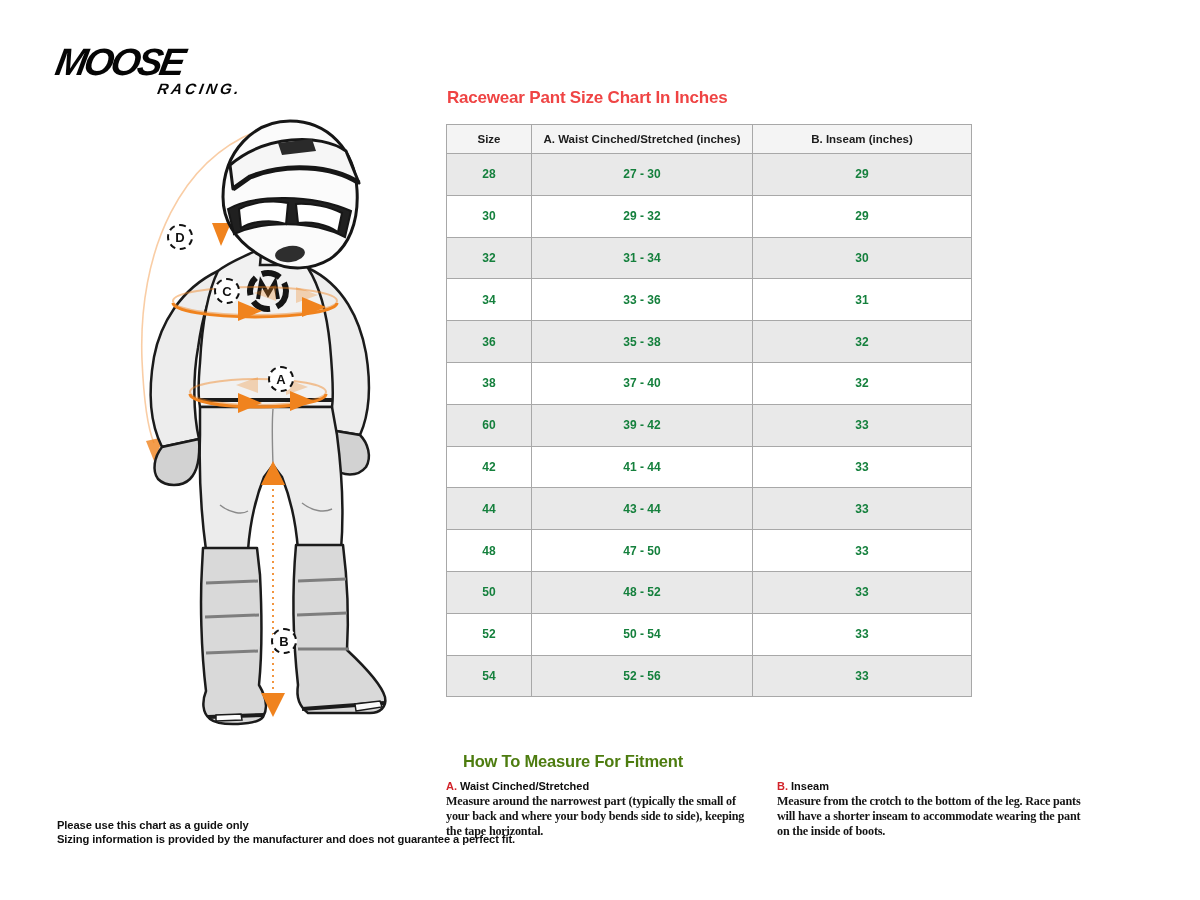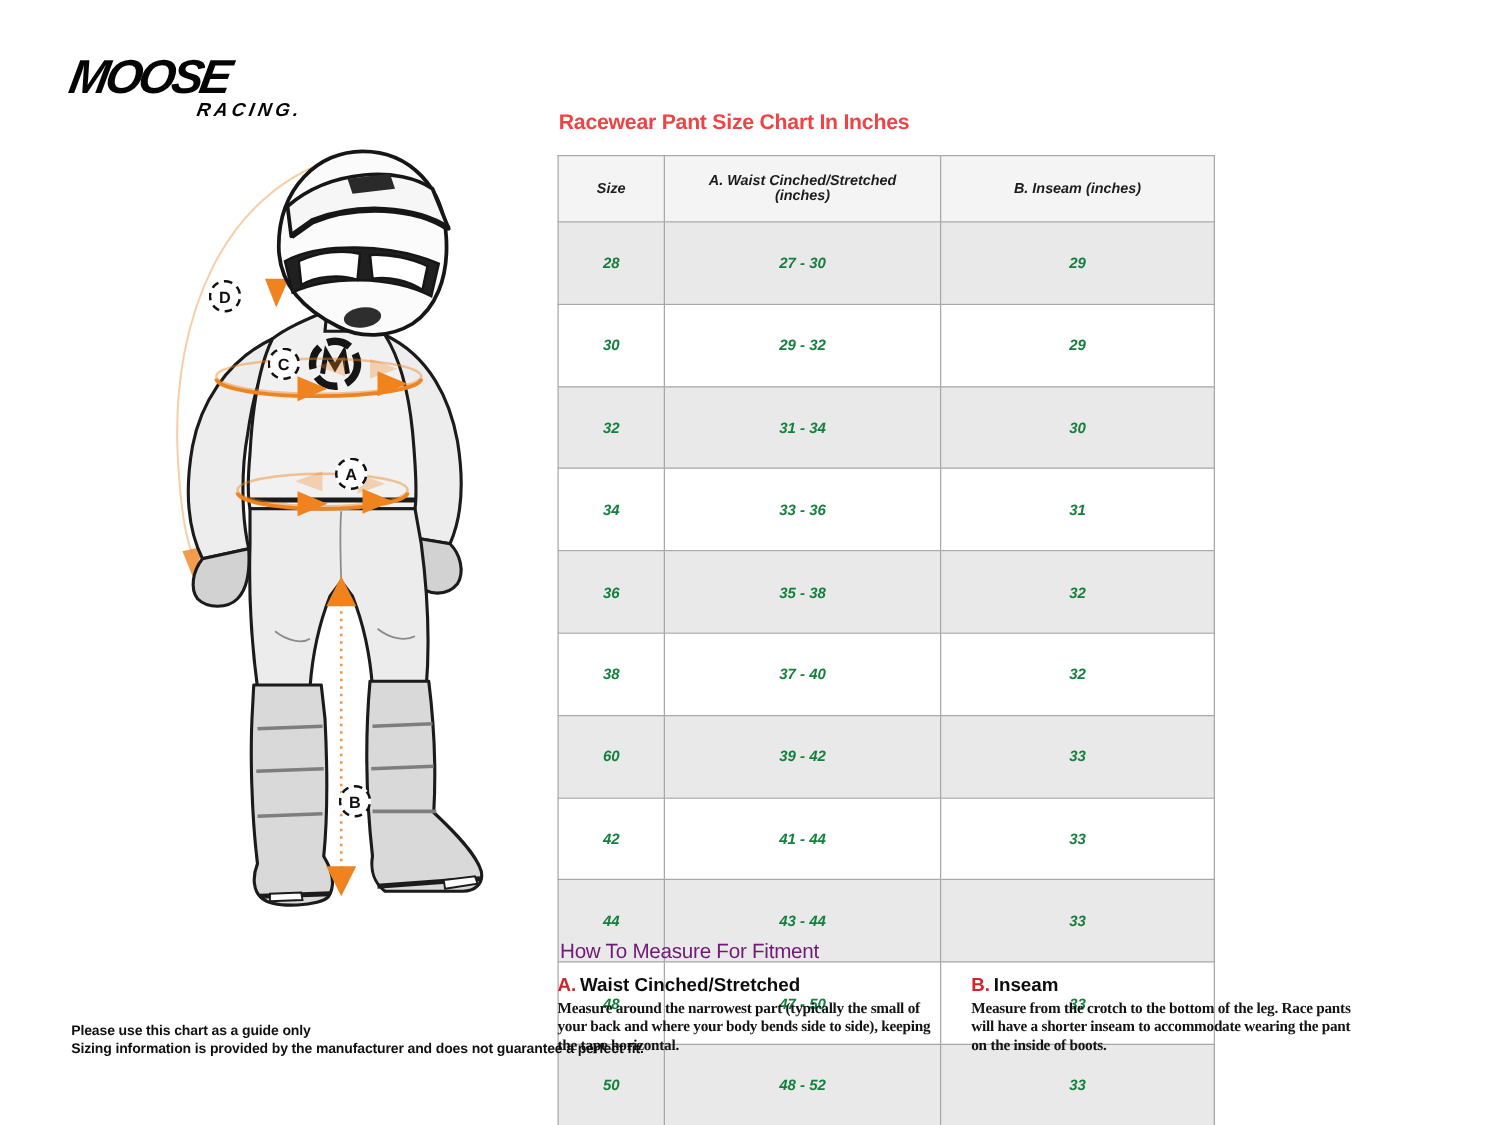--- a/index.html
+++ b/index.html
@@ -34,36 +34,36 @@
     position:absolute;left:447px;top:88px;font-size:17px;font-weight:bold;color:#ef4444;
     letter-spacing:-0.2px;
   }
 
   
   .size-table{
     position:absolute;left:446px;top:124px;width:525px;
     border-collapse:collapse;table-layout:fixed;
   }
   .size-table th,.size-table td{
-    border:1px solid #a8a8a8;text-align:center;vertical-align:middle;padding:12px;font-style:italic;
+    border:1px solid #a8a8a8;text-align:center;vertical-align:middle;padding:0;
   }
   .size-table th{height:28px;font-size:11.5px;font-weight:bold;background:#f4f4f4;color:#1c1c1c;}
   .size-table td{height:40.8px;font-size:12px;font-weight:bold;color:#15803d;background:#fff;}
   .size-table tbody tr:nth-child(odd) td{background:#e9e9e9;}
   .col-size{width:85px;}
   .col-waist{width:221px;}
   .col-inseam{width:219px;}
 
   
   .howto{position:absolute;left:446px;top:752px;width:690px;}
-  .howto-heading{font-size:16.5px;font-weight:normal;color:#701a75;margin:0 0 9px 2px;letter-spacing:-0.2px;}
+  .howto-heading{font-size:16.5px;font-weight:bold;color:#4d7c0f;margin:0 0 9px 17px;letter-spacing:-0.2px;}
   .measure-item{position:absolute;top:28px;}
   .measure-item.item-0{left:0;width:302px;}
   .measure-item.item-1{left:331px;width:310px;}
-  .measure-label{font-size:15px;font-weight:bold;color:#0d0d0d;margin-bottom:2px;}
+  .measure-label{font-size:11px;font-weight:bold;color:#0d0d0d;margin-bottom:2px;}
   .measure-letter{color:#d2232a;margin-right:3px;}
   .measure-desc{font-size:12.2px;font-weight:bold;letter-spacing:-0.2px;line-height:15px;color:#141414;margin:2px 0 0 0;font-family:Liberation Serif, serif;}
 
   
   .disclaimer{position:absolute;left:57px;top:818px;font-size:11.2px;font-weight:bold;
     line-height:14px;color:#101010;letter-spacing:-0.1px;}
 </style>
 </head>
 <body>
 
@@ -232,20 +232,25 @@
           <td>33</td>
         </tr>
         <tr>
           <td>50</td>
           <td>48 - 52</td>
           <td>33</td>
         </tr>
         <tr>
           <td>52</td>
           <td>50 - 54</td>
+          <td>33</td>
+        </tr>
+        <tr>
+          <td>54</td>
+          <td>52 - 56</td>
           <td>33</td>
         </tr>
       </tbody>
   </table>
 
   <div class="howto">
     <h2 class="howto-heading">How To Measure For Fitment</h2>
     <div id="measure-items">
         <div class="measure-item item-0">
           <div class="measure-label"><span class="measure-letter">A.</span><span>Waist Cinched/Stretched</span></div>

